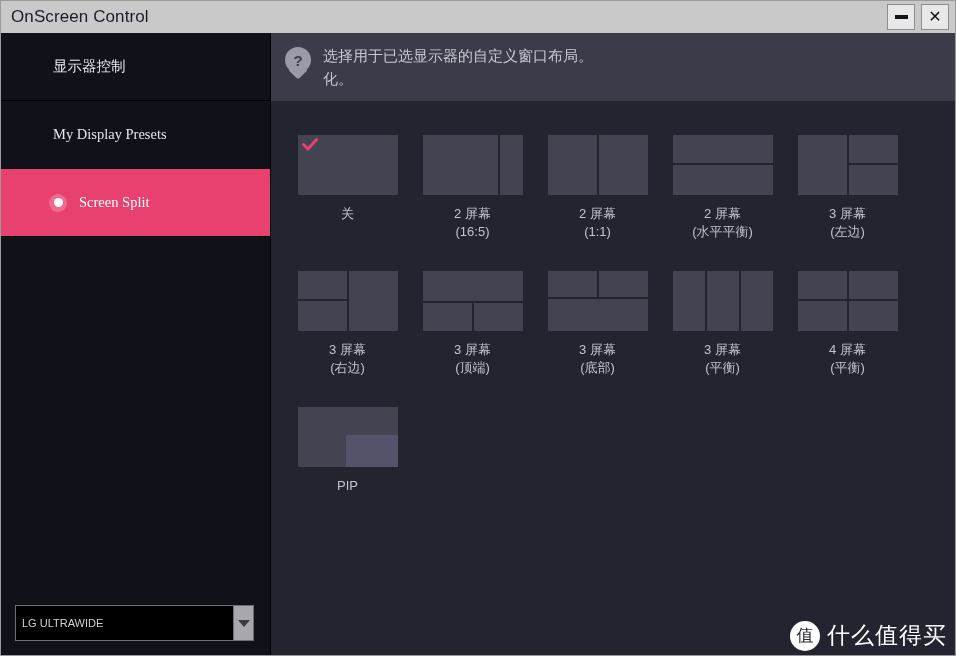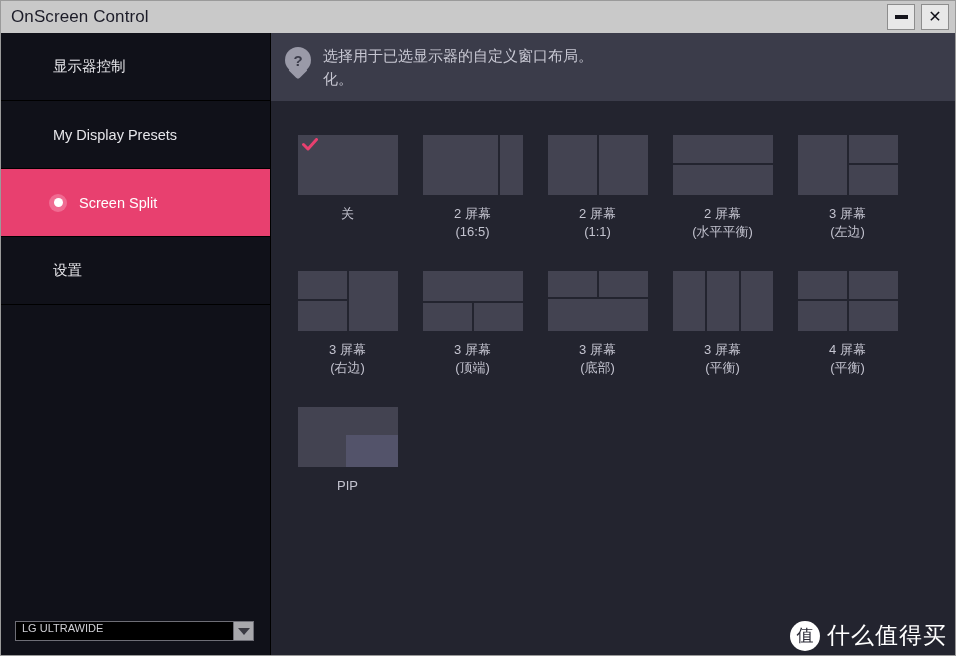--- a/index.html
+++ b/index.html
@@ -65,29 +65,29 @@
     position: absolute; left: 48px; top: 50%;
     transform: translateY(-50%);
     width: 18px; height: 18px; border-radius: 50%;
     background: #f06b92;
     display: flex; align-items: center; justify-content: center;
   }
   .nav-item .radio::after {
     content: ""; width: 9px; height: 9px; border-radius: 50%; background: #fff;
   }
   .nav-item.active { padding-left: 78px; align-items: center; }
-  .nav-label { white-space: nowrap; }
+  .nav-label { white-space: nowrap; font-family: Liberation Serif, serif; }
   #sidebar-spacer { flex: 1; }
 
   #monitor-select {
     margin: 0 16px 14px 14px;
-    height: 20px;
+    height: 36px;
     background: #000000;
     border: 1px solid #6e6e76;
-    display: flex; 
+    display: flex; align-items: center;
     position: relative;
     cursor: pointer;
   }
   #monitor-select .sel-text {
     font-size: 11px; color: #d0d0d6; padding-left: 6px;
     white-space: nowrap; overflow: hidden;
   }
   #monitor-select .sel-arrow {
     position: absolute; right: 0; top: 0; bottom: 0; width: 20px;
     background: #a8a8ac;
@@ -226,23 +226,20 @@
       <div class="nav-item">
         <span class="nav-label">显示器控制</span>
       </div>
       <div class="nav-item">
         <span class="nav-label">My Display Presets</span>
       </div>
       <div class="nav-item active">
         <span class="radio"></span>
         <span class="nav-label">Screen Split</span>
       </div>
-      <div class="nav-item">
-        <span class="nav-label">设置</span>
-      </div>
 
       <div id="sidebar-spacer"></div>
 
       <div id="monitor-select">
         <span class="sel-text">LG ULTRAWIDE</span>
         <span class="sel-arrow">
           <span class="tri"></span>
         </span>
       </div>
     </div>

